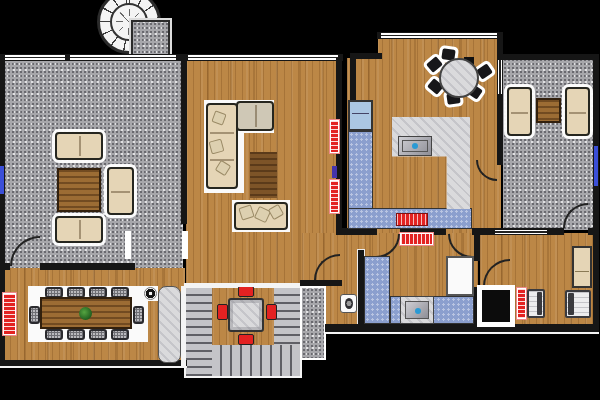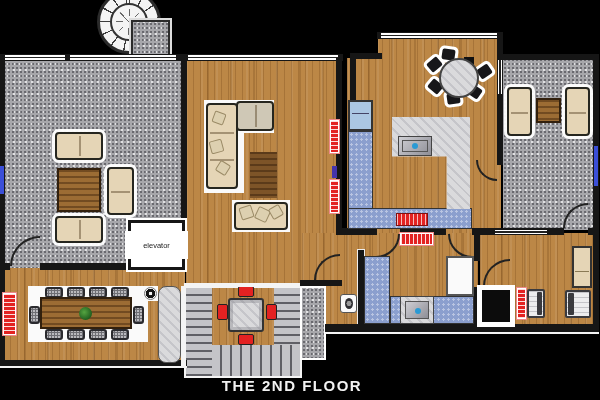--- a/index.html
+++ b/index.html
@@ -149,23 +149,20 @@
   <div class="a radiator-h" style="left:400px;top:233px;width:33px;height:12px;"></div>
   <div class="a arc arc-br" style="left:376px;top:234px;width:24px;height:24px;"></div>
   <div class="a arc arc-bl" style="left:448px;top:234px;width:24px;height:24px;"></div>
   <div class="a wall" style="left:358px;top:250px;width:6px;height:78px;box-shadow:0 0 0 1px #eee;"></div>
   <div class="a wall" style="left:325px;top:324px;width:274px;height:8px;"></div>
   <div class="a trim" style="left:325px;top:332px;width:274px;height:2px;"></div>
   <div class="a wall" style="left:474px;top:233px;width:6px;height:28px;"></div>
   <div class="a wall" style="left:474px;top:287px;width:6px;height:45px;"></div>
   <div class="a arc arc-tl" style="left:483px;top:259px;width:27px;height:27px;"></div>
 
-  <div class="a" style="left:128px;top:220px;width:57px;height:50px;background:#fff;border:3px solid var(--wall);box-shadow:0 0 0 2px #fff;">
-    <div id="elev-label">elevator</div>
-  </div>
   <div class="a" style="left:125px;top:231px;width:6px;height:28px;background:#fff;"></div>
   <div class="a" style="left:182px;top:231px;width:6px;height:28px;background:#fff;"></div>
 
   <div class="a sofa" style="left:55px;top:132px;width:48px;height:28px;">
     <div class="seam-v" style="position:absolute;left:50%;top:2px;bottom:2px;"></div>
     </div>
   <div class="a tbl" style="left:57px;top:168px;width:44px;height:44px;"></div>
   <div class="a sofa" style="left:107px;top:167px;width:27px;height:48px;">
     <div class="seam-h" style="position:absolute;top:50%;left:2px;right:2px;"></div>
     </div>
@@ -258,14 +255,13 @@
   <div class="a bed" style="left:527px;top:289px;width:18px;height:29px;">
     <div class="bpillow" style="position:absolute;right:1px;top:1px;width:5px;height:23px;"></div>
     </div>
   <div class="a bed" style="left:565px;top:290px;width:26px;height:28px;">
     <div class="bpillow" style="position:absolute;left:1px;top:1px;width:6px;height:22px;"></div>
     </div>
   <div class="a" style="left:572px;top:246px;width:20px;height:42px;background:var(--sofa_beige);border:2px solid #333;">
     <div style="position:absolute;left:1px;right:1px;top:60%;height:1.5px;background:#8a7a56;"></div>
     </div>
 
-  <div class="a" id="title" style="left:0;top:377px;width:584px;height:20px;">THE 2ND FLOOR</div>
 </div>
 
 </body></html>

